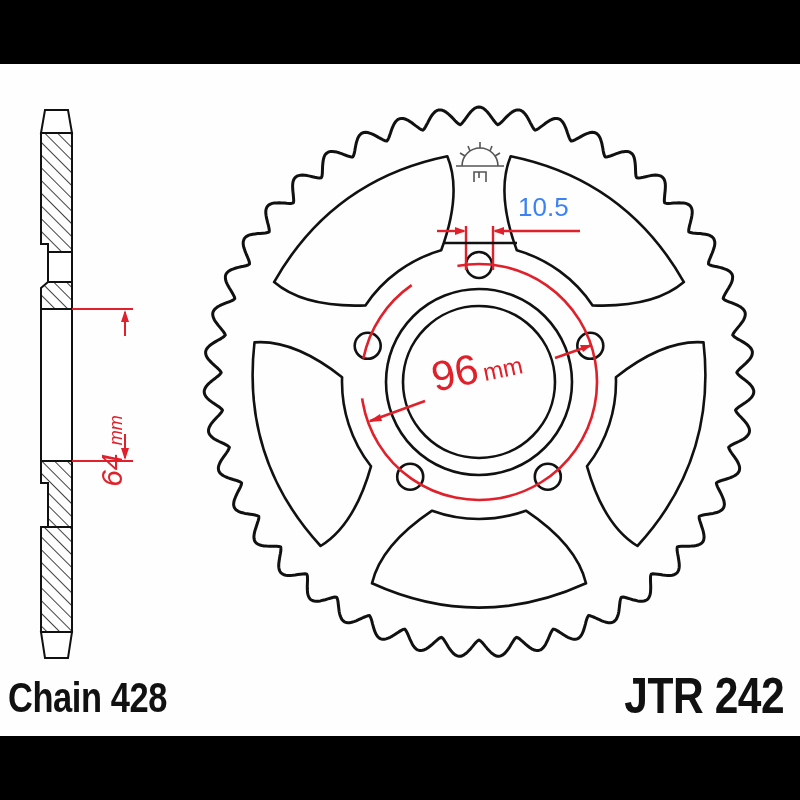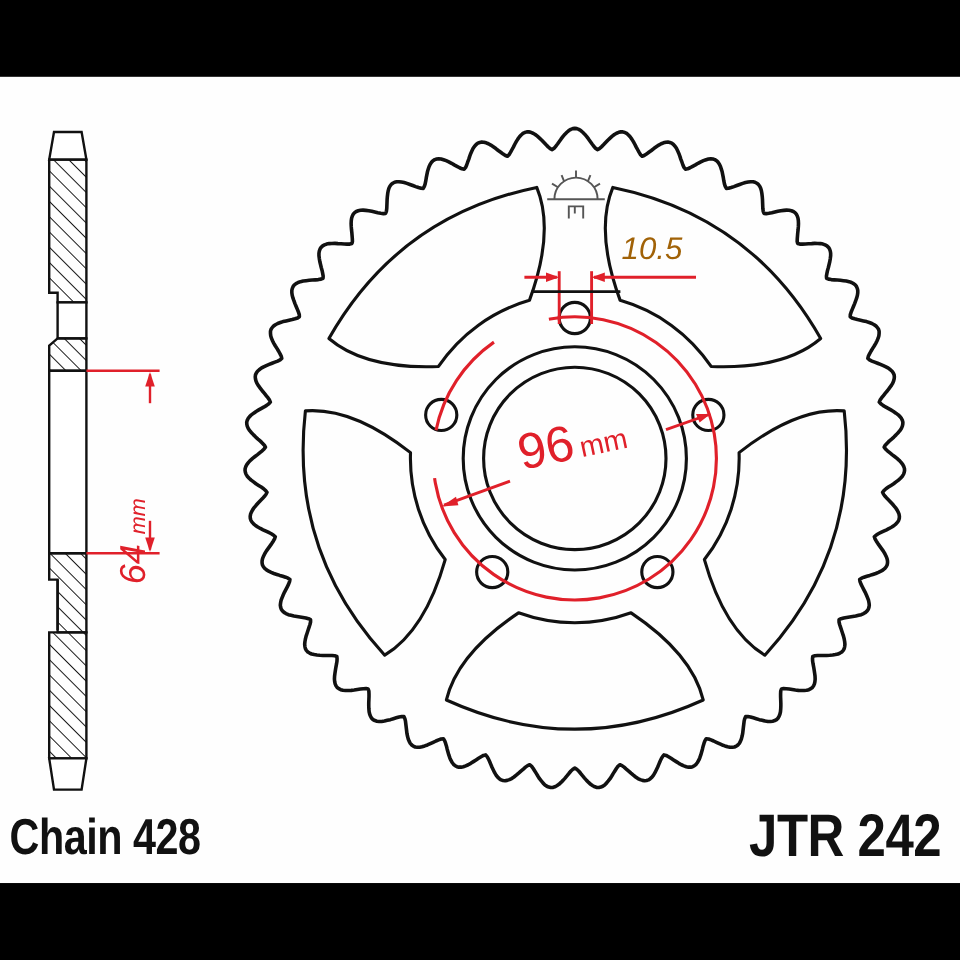--- a/index.html
+++ b/index.html
@@ -114,21 +114,21 @@
       <span>64</span>
       <span style="font-size:18px;">mm</span>
     </div>
   </div>
 
   <div style="position:absolute;left:432px;top:290px;transform:rotate(-12deg);transform-origin:left center;color:#e0202a;white-space:nowrap;">
     <span style="font-size:42px;">96</span>
     <span style="font-size:24px;">mm</span>
   </div>
 
-  <div style="position:absolute;left:518px;top:128px;color:#a16207;font-size:26px;font-style:italic;">
+  <div style="position:absolute;left:518px;top:128px;color:#3b82f6;font-size:26px;">
     <span>10.5</span>
   </div>
 
   <div class="label chain-label">Chain 428</div>
   <div class="label part-label">JTR 242</div>
 </div>
 
 <div class="bar-bottom"></div>
 
 </body></html>

